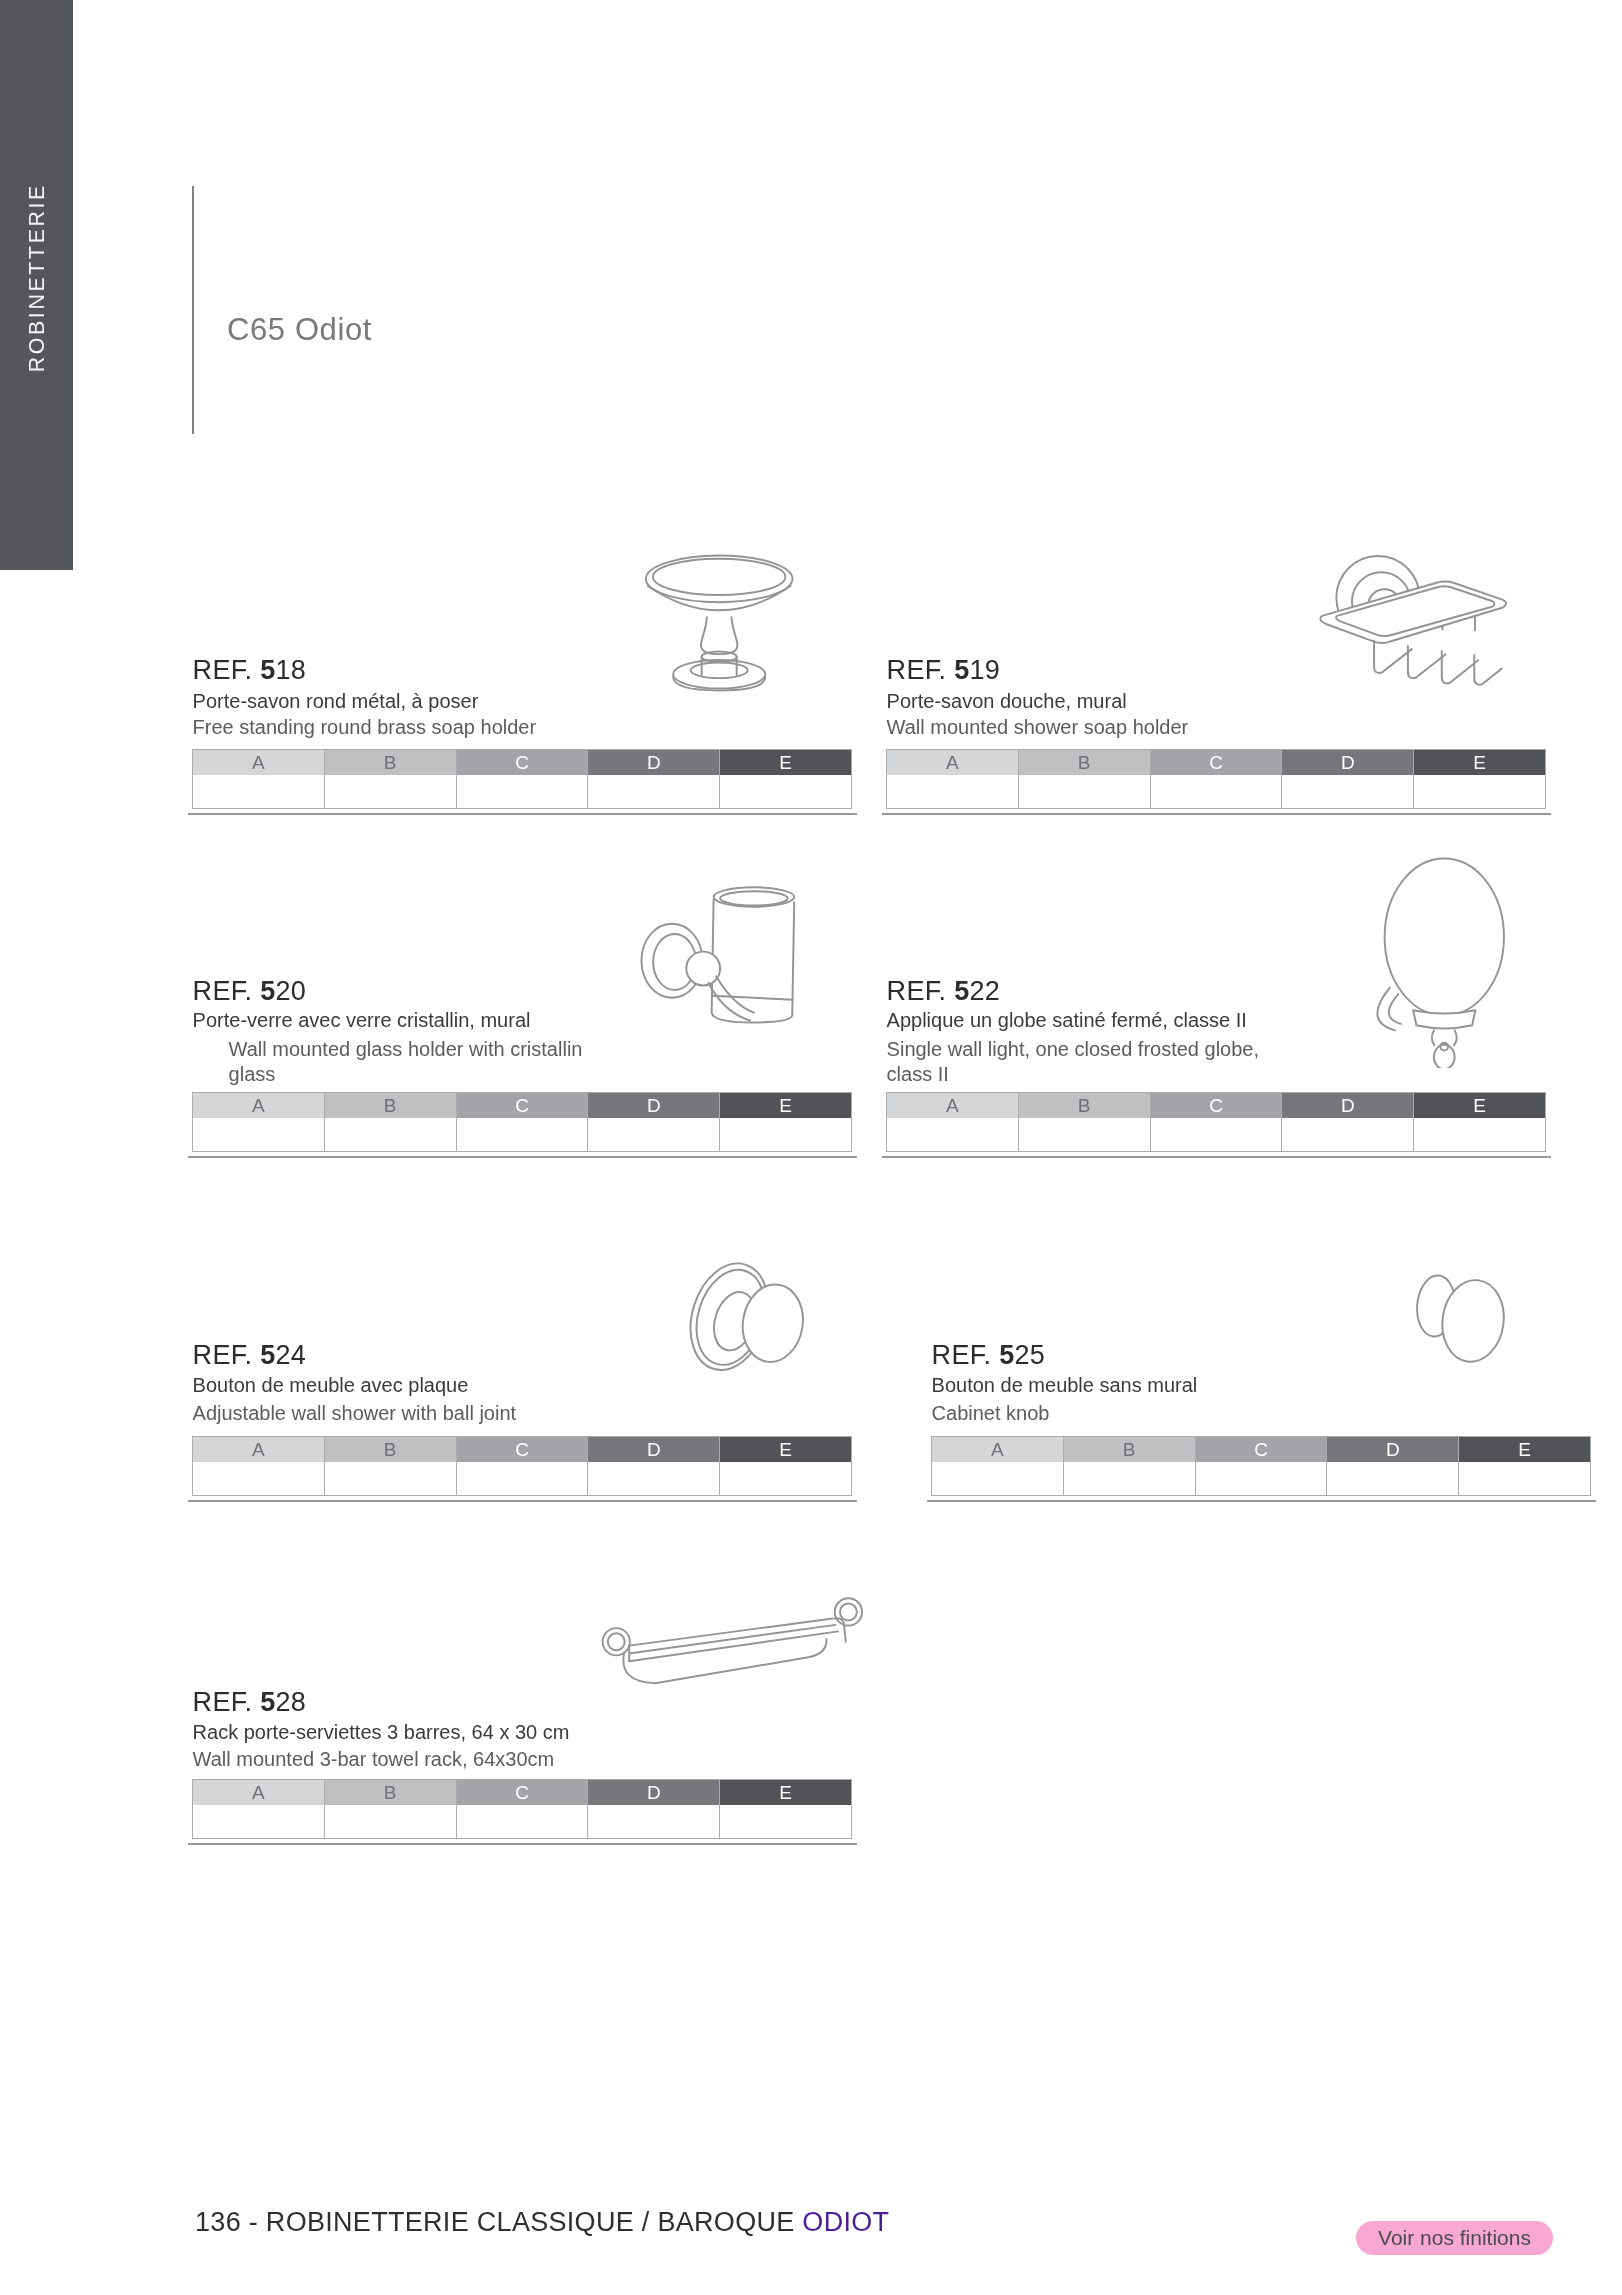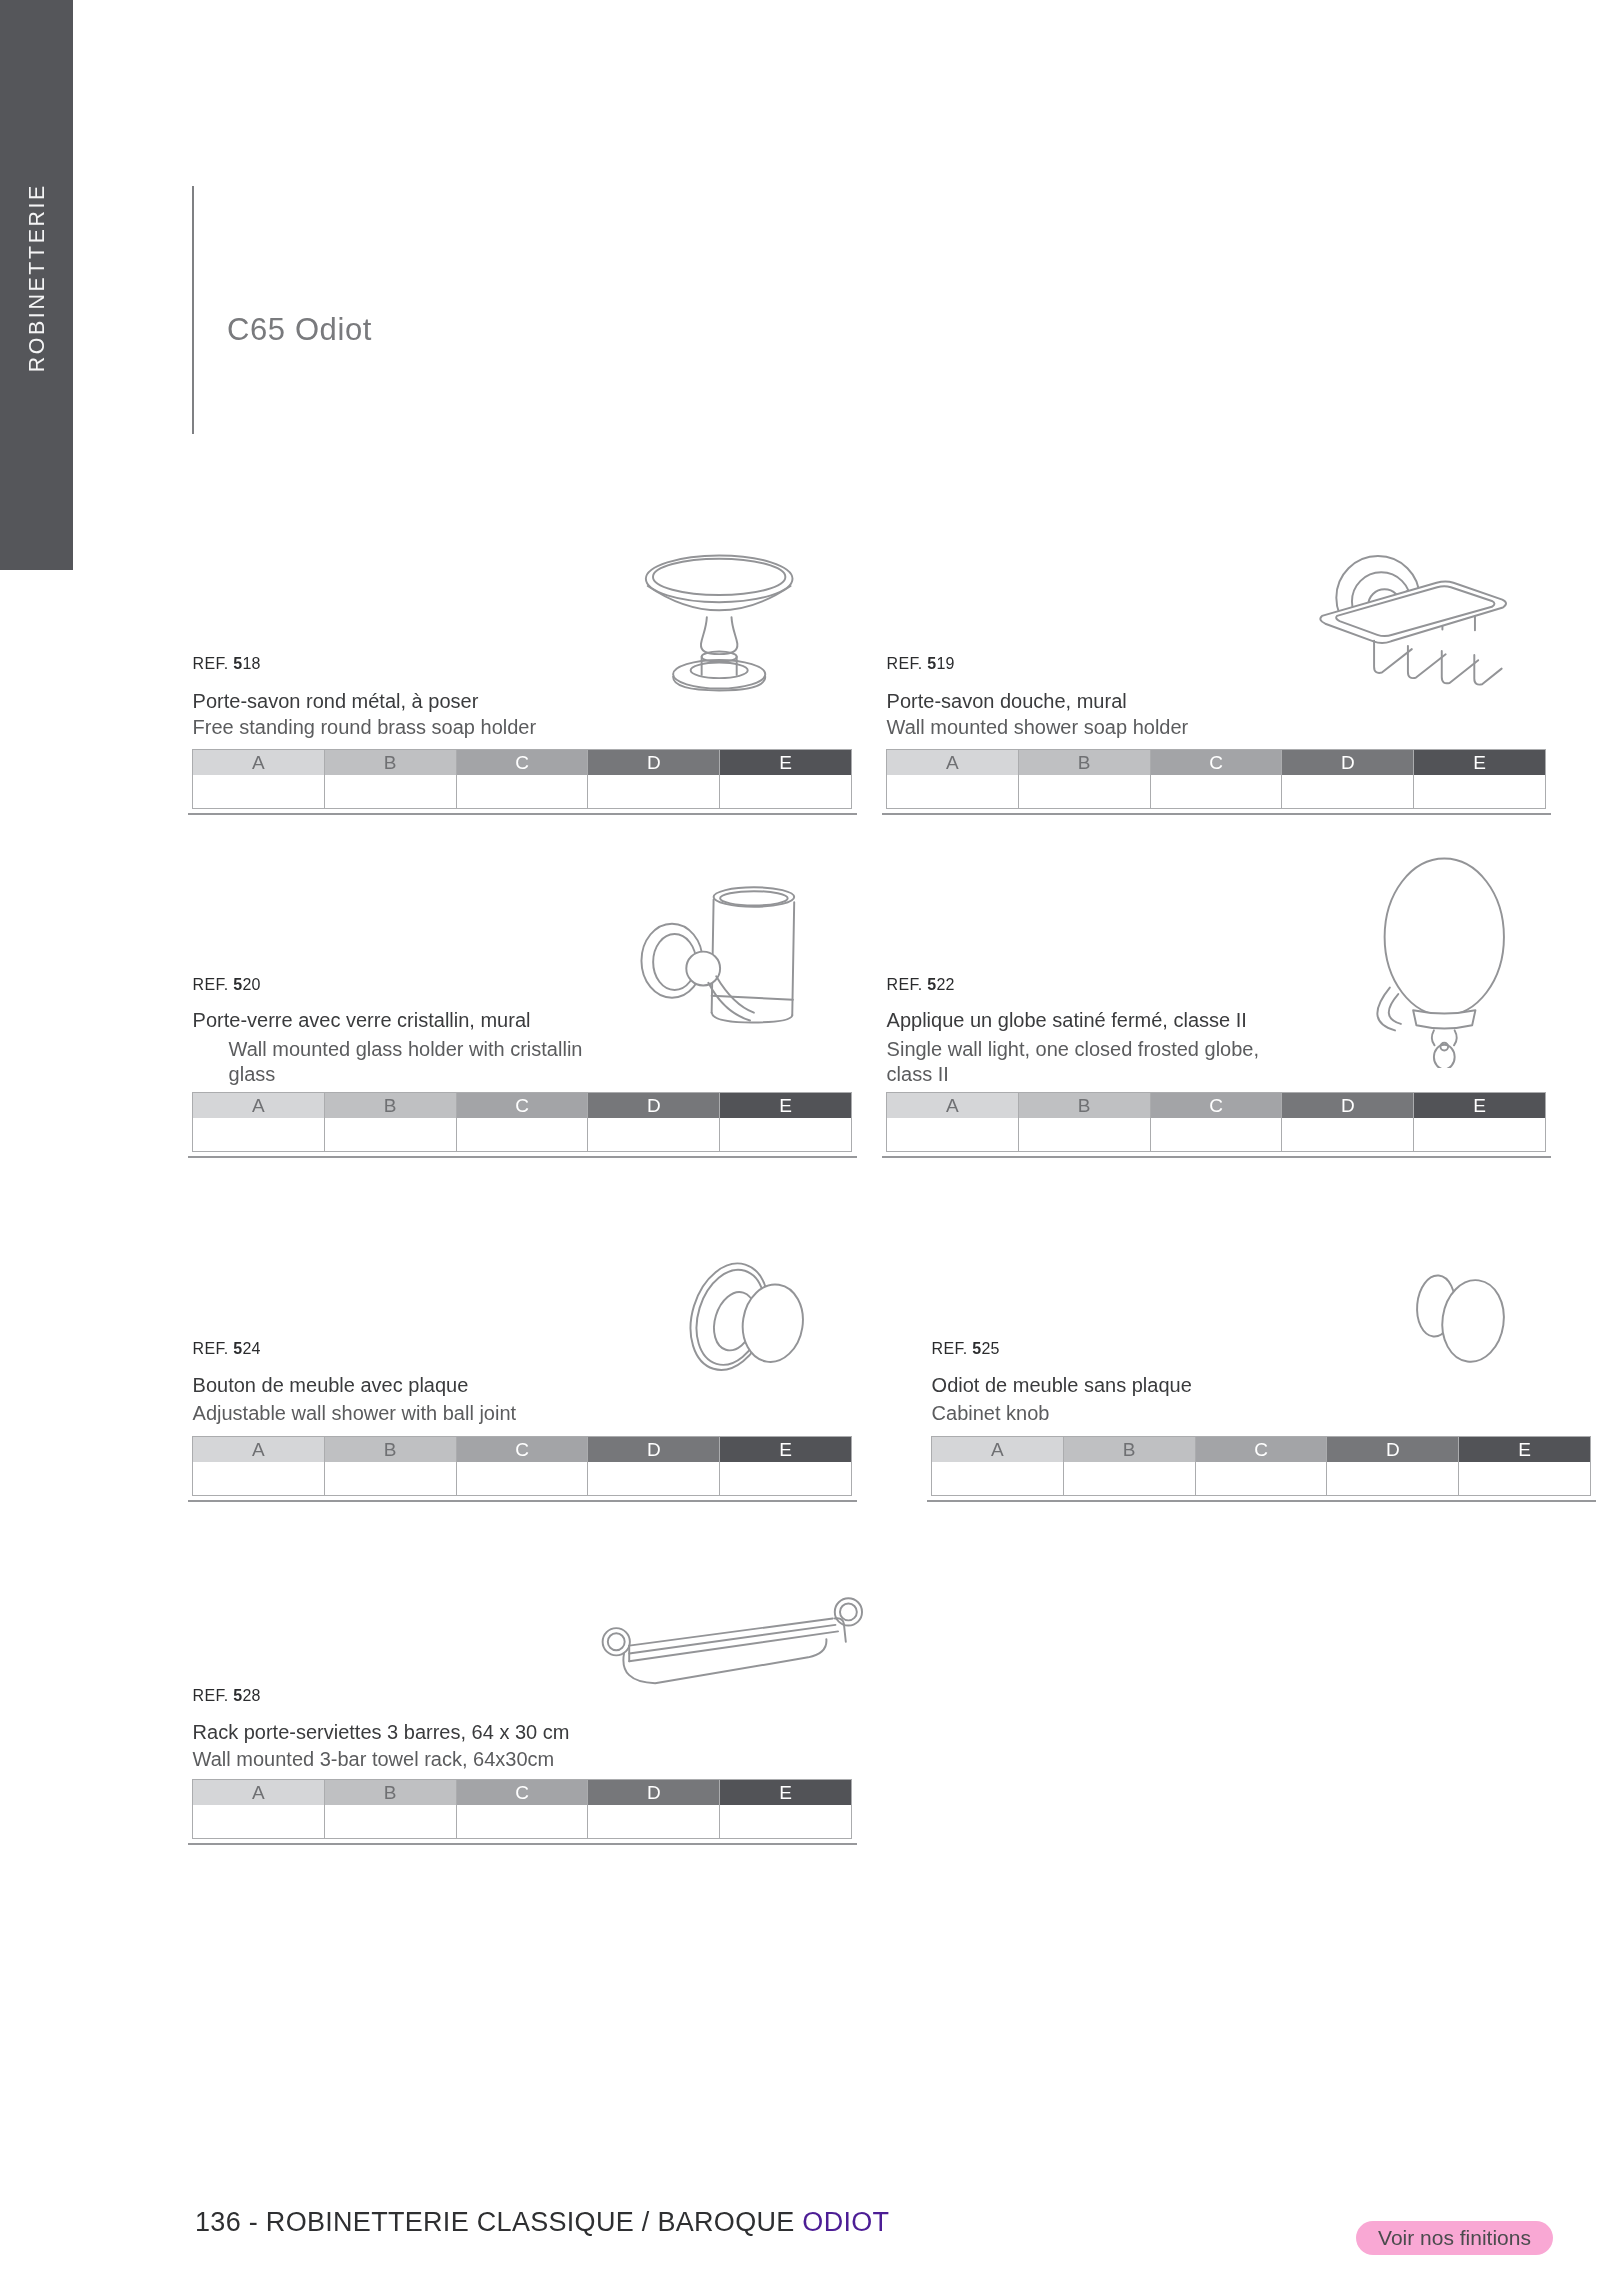--- a/index.html
+++ b/index.html
@@ -23,21 +23,21 @@
     color:#f4f4f5;font-size:21.4px;letter-spacing:2.6px;font-weight:400;
   }
   
   .title-rule{position:absolute;left:192px;top:186px;width:1.9px;height:248px;background:#7f8083;}
   .page-title{
     position:absolute;left:227px;top:291px;
     font-size:31px;font-weight:300;color:#797a7d;letter-spacing:0.6px;
   }
   
   .product{position:absolute;width:660px;}
-  .ref-line{position:absolute;left:0.6px;top:0;font-size:16px;color:#2b2c2e;letter-spacing:0.3px;}
+  .ref-line{position:absolute;left:0.6px;top:0;font-size:27px;color:#2b2c2e;letter-spacing:0.3px;}
   .ref-line b{font-weight:700;}
   .name-fr{position:absolute;left:0.6px;font-size:20px;color:#3a3b3d;}
   .name-en{position:absolute;left:0.6px;font-size:20px;color:#5b5c5e;line-height:25px;white-space:pre-line;}
   .illus{position:absolute;}
   .illus svg{display:block;}
   .illus path,.illus ellipse,.illus circle{
     stroke:#939497;stroke-width:3;fill:none;stroke-linecap:round;stroke-linejoin:round;
   }
   .illus .wfill{fill:#ffffff;}
   
@@ -274,21 +274,21 @@
       </div>
       <div class="spec-rule"></div>
     </div>
   </section>
 
   <section class="product" style="left:886px;top:1340px;height:169px;margin-left:45px;">
     <div class="ref-line">
       <span>REF.</span>
       <b>5</b><span>25</span>
     </div>
-    <div class="name-fr" style="top:34px;">Odiot de meuble sans plaque</div>
+    <div class="name-fr" style="top:34px;">Bouton de meuble sans mural</div>
     <div class="name-en" style="top:61px;">Cabinet knob</div>
     <div class="illus" style="left:475px;top:-73px;">
       <svg width="114" height="104" viewBox="0 0 175 160">
         <ellipse cx="46" cy="60" rx="29" ry="47" transform="rotate(5 46 60)"></ellipse>
         <ellipse class="wfill" cx="103" cy="83" rx="47" ry="63" transform="rotate(8 103 83)"></ellipse>
       </svg>
     </div>
     <div class="spec-table" style="top:96px;">
       <div class="spec-head">
         <div class="cell c0">A</div>

